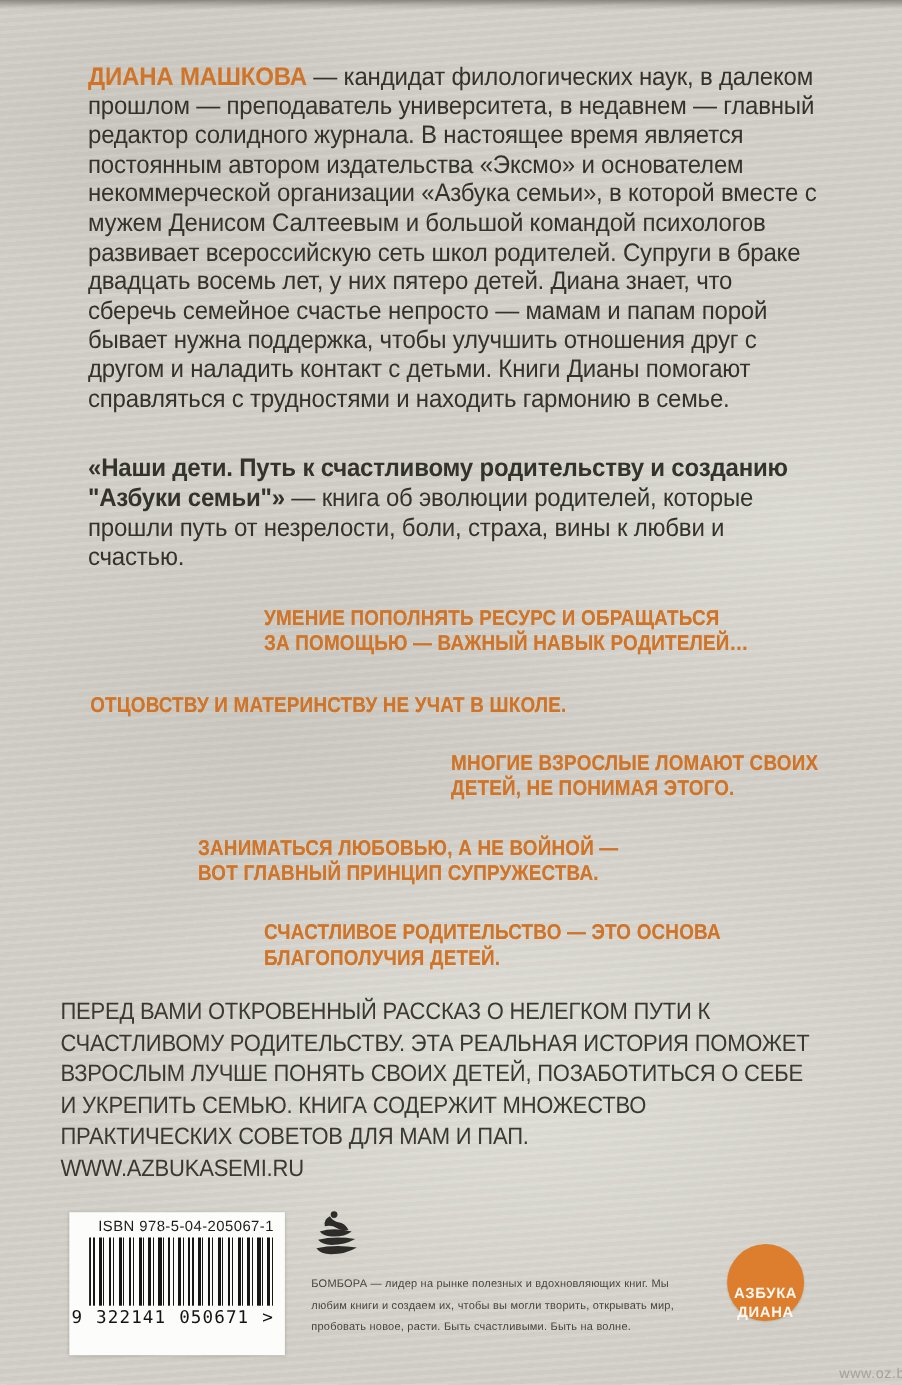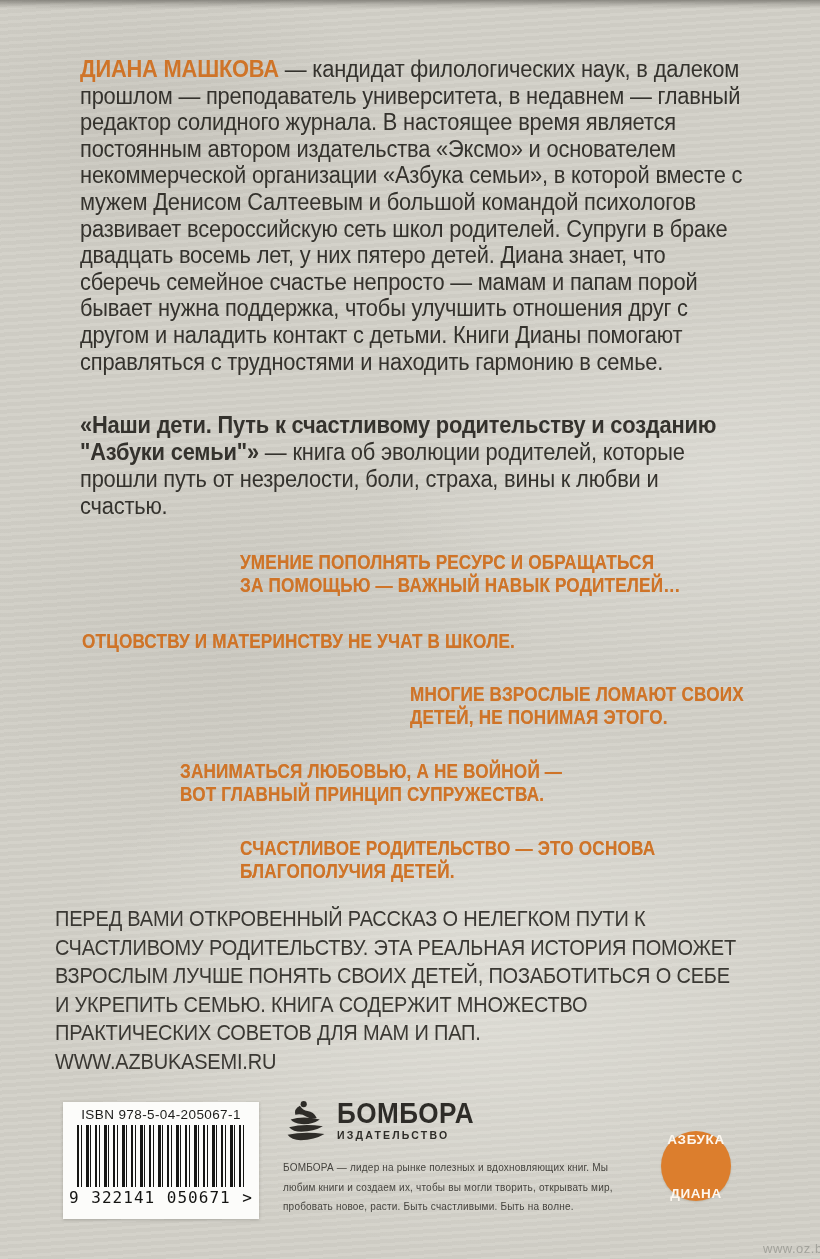--- a/index.html
+++ b/index.html
@@ -60,25 +60,25 @@
   .closing {
     position: absolute; left: 55px; top: 905px; width: 742px;
     color: #3a3833;
     font-size: 21.5px; line-height: 28.6px; letter-spacing: -0.2px;
     transform: scaleX(.93); transform-origin: 0 0;
   }
   .closing .site { margin-top: 0; }
 
   
   .barcode-box {
-    position: absolute; left: 63px; top: 1102px; width: 196px; height: 117px;
+    position: absolute; left: 63px; top: 1102px; width: 196px; height: 130px;
     background: #fcfcfa;
     box-shadow: 0 1px 3px rgba(60,58,52,.25);
     padding: 5px 10px 4px;
-    display: flex; flex-direction: column; align-items: center;
+    display: flex; flex-direction: column; align-items: flex-end;
   }
   .isbn {
     font-size: 13.5px; letter-spacing: .4px; color: #1c1c1a;
     margin-bottom: 3px; white-space: nowrap;
   }
   .bars {
     width: 168px; height: 62px;
     background: repeating-linear-gradient(90deg,
       #161614 0 2px, #fcfcfa 2px 4px,
       #161614 4px 5px, #fcfcfa 5px 9px,
@@ -106,25 +106,24 @@
   .pub-desc {
     margin-top: 14px;
     font-size: 10px; line-height: 19.5px; color: #45433e; letter-spacing: .2px;
     width: 352px;
   }
 
   .badge {
     position: absolute; left: 661px; top: 1131px; width: 70px; height: 70px;
     border-radius: 50%;
     background: #dc7e2d;
-    display: flex; flex-direction: column; align-items: center; justify-content: center;
+    display: flex; flex-direction: column; align-items: center; justify-content: flex-end;
     color: #fdf7ef; font-weight: bold; font-size: 13.5px; line-height: 17px;
     letter-spacing: .6px;
     box-shadow: 0 1px 2px rgba(90,60,20,.18);
-    gap: 37px;
   }
 
   .watermark {
     position: absolute; left: 763px; top: 1241px;
     font-size: 13px; color: #a3a39c; letter-spacing: .5px;
   }
 </style>
 </head>
 <body>
 
@@ -177,24 +176,20 @@
 
   <div class="publisher">
     <div class="logo-row">
       <svg class="logo-icon" viewBox="0 0 60 60" xmlns="http://www.w3.org/2000/svg" fill="#2e2c28">
         <circle cx="27" cy="8" r="4"></circle>
         <path d="M22 10 q-8 4 -6 12 q8 -2 14 2 q6 4 14 2 q-4 -8 -12 -9 q-6 -1 -10 -7z"></path>
         <path d="M10 28 q16 -5 38 0 q-10 7 -24 6 q-10 -1 -14 -6z"></path>
         <path d="M8 38 q20 -5 44 -1 q-12 7 -28 7 q-11 0 -16 -6z"></path>
         <path d="M6 48 q22 -5 48 -1 q-13 8 -31 8 q-12 0 -17 -7z"></path>
       </svg>
-      <div class="logo-text">
-        <div class="logo-name">БОМБОРА</div>
-        <div class="logo-sub">ИЗДАТЕЛЬСТВО</div>
-      </div>
     </div>
     <div class="pub-desc">БОМБОРА — лидер на рынке полезных и вдохновляющих книг. Мы любим книги и создаем их, чтобы вы могли творить, открывать мир, пробовать новое, расти. Быть счастливыми. Быть на волне.</div>
   </div>
 
   <div class="badge">
     <div>АЗБУКА</div>
     <div>ДИАНА</div>
   </div>
 
   <div class="watermark">www.oz.by</div>

